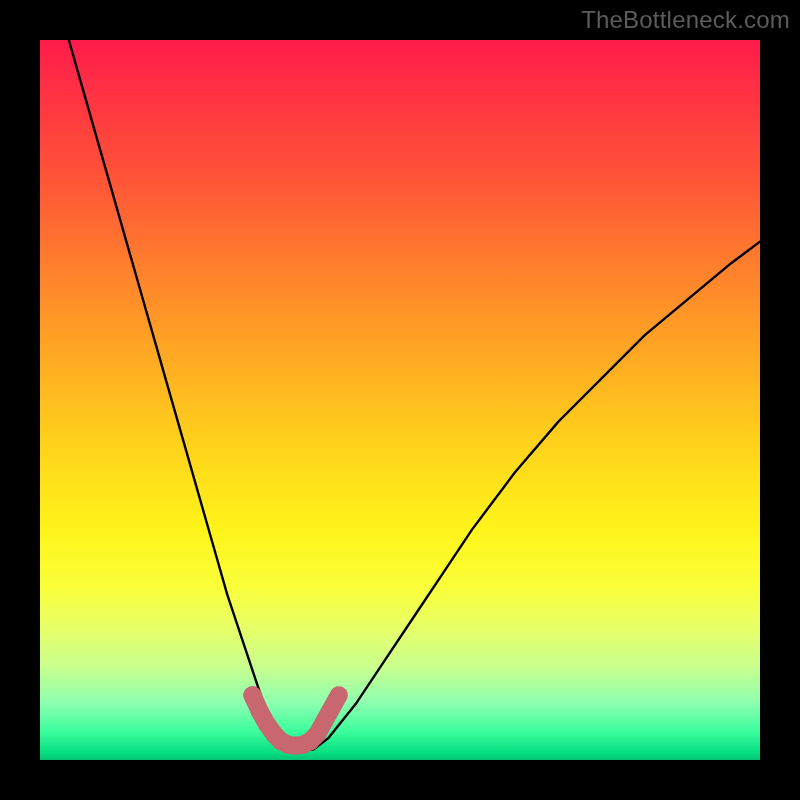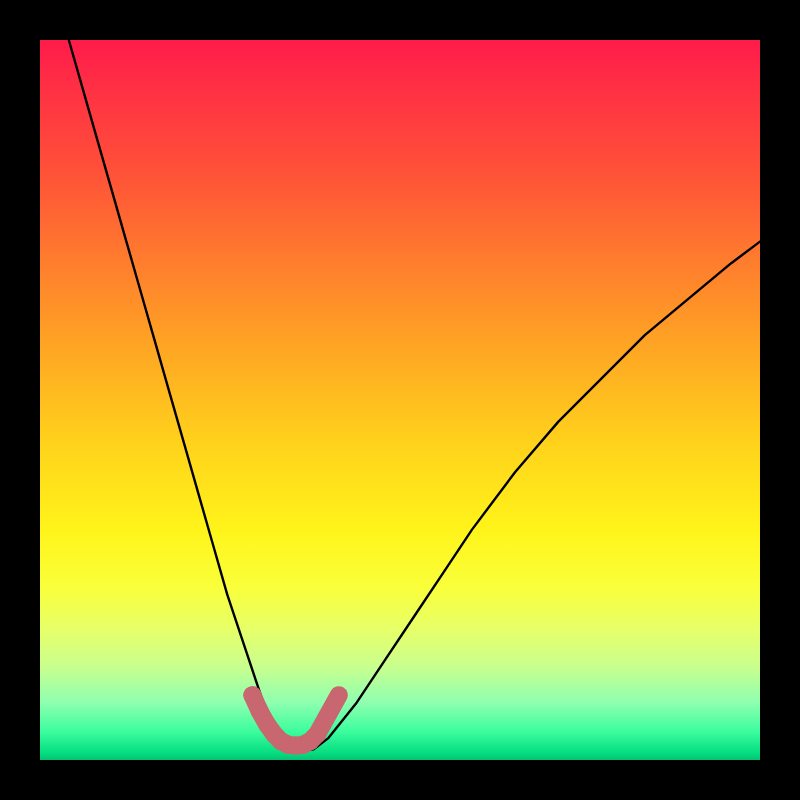--- a/index.html
+++ b/index.html
@@ -58,20 +58,21 @@
     left: 0;
     top: 0;
     width: 720px;
     height: 720px;
   }
 </style>
 </head>
 <body>
 
 <div class="frame">
+  <div class="watermark">TheBottleneck.com</div>
 
   <div class="plot">
     <svg class="curve" viewBox="0 0 720 720" preserveAspectRatio="none">
       <path fill="none" stroke="#000000" stroke-width="2.4" stroke-linecap="round" stroke-linejoin="round" d="M28.80 0.00 L43.20 50.40 L57.60 100.80 L72.00 151.20 L86.40 201.60 L100.80 252.00 L115.20 302.40 L129.60 352.80 L144.00 403.20 L158.40 453.60 L172.80 504.00 L187.20 554.40 L201.60 597.60 L216.00 640.80 L223.20 662.40 L230.40 680.40 L237.60 694.80 L244.80 704.16 L252.00 709.92 L259.20 711.36 L273.60 709.20 L288.00 698.40 L316.80 662.40 L345.60 619.20 L374.40 576.00 L403.20 532.80 L432.00 489.60 L475.20 432.00 L518.40 381.60 L561.60 338.40 L604.80 295.20 L648.00 259.20 L691.20 223.20 L720.00 201.60"></path>
       <g>
           <path d="M212.40 655.20 L219.60 671.04 L226.80 684.00 L234.00 694.08 L241.20 701.28 L248.40 704.88 L255.60 705.60 L262.80 704.88 L270.00 701.28 L277.20 694.08 L298.80 655.20" fill="none" stroke="#c8676f" stroke-width="18" stroke-linecap="round" stroke-linejoin="round"></path>
           <circle cx="212.40" cy="655.20" r="9" fill="#c8676f"></circle>
           <circle cx="219.60" cy="671.04" r="9" fill="#c8676f"></circle>
           <circle cx="226.80" cy="684.00" r="9" fill="#c8676f"></circle>
           <circle cx="234.00" cy="694.08" r="9" fill="#c8676f"></circle>

